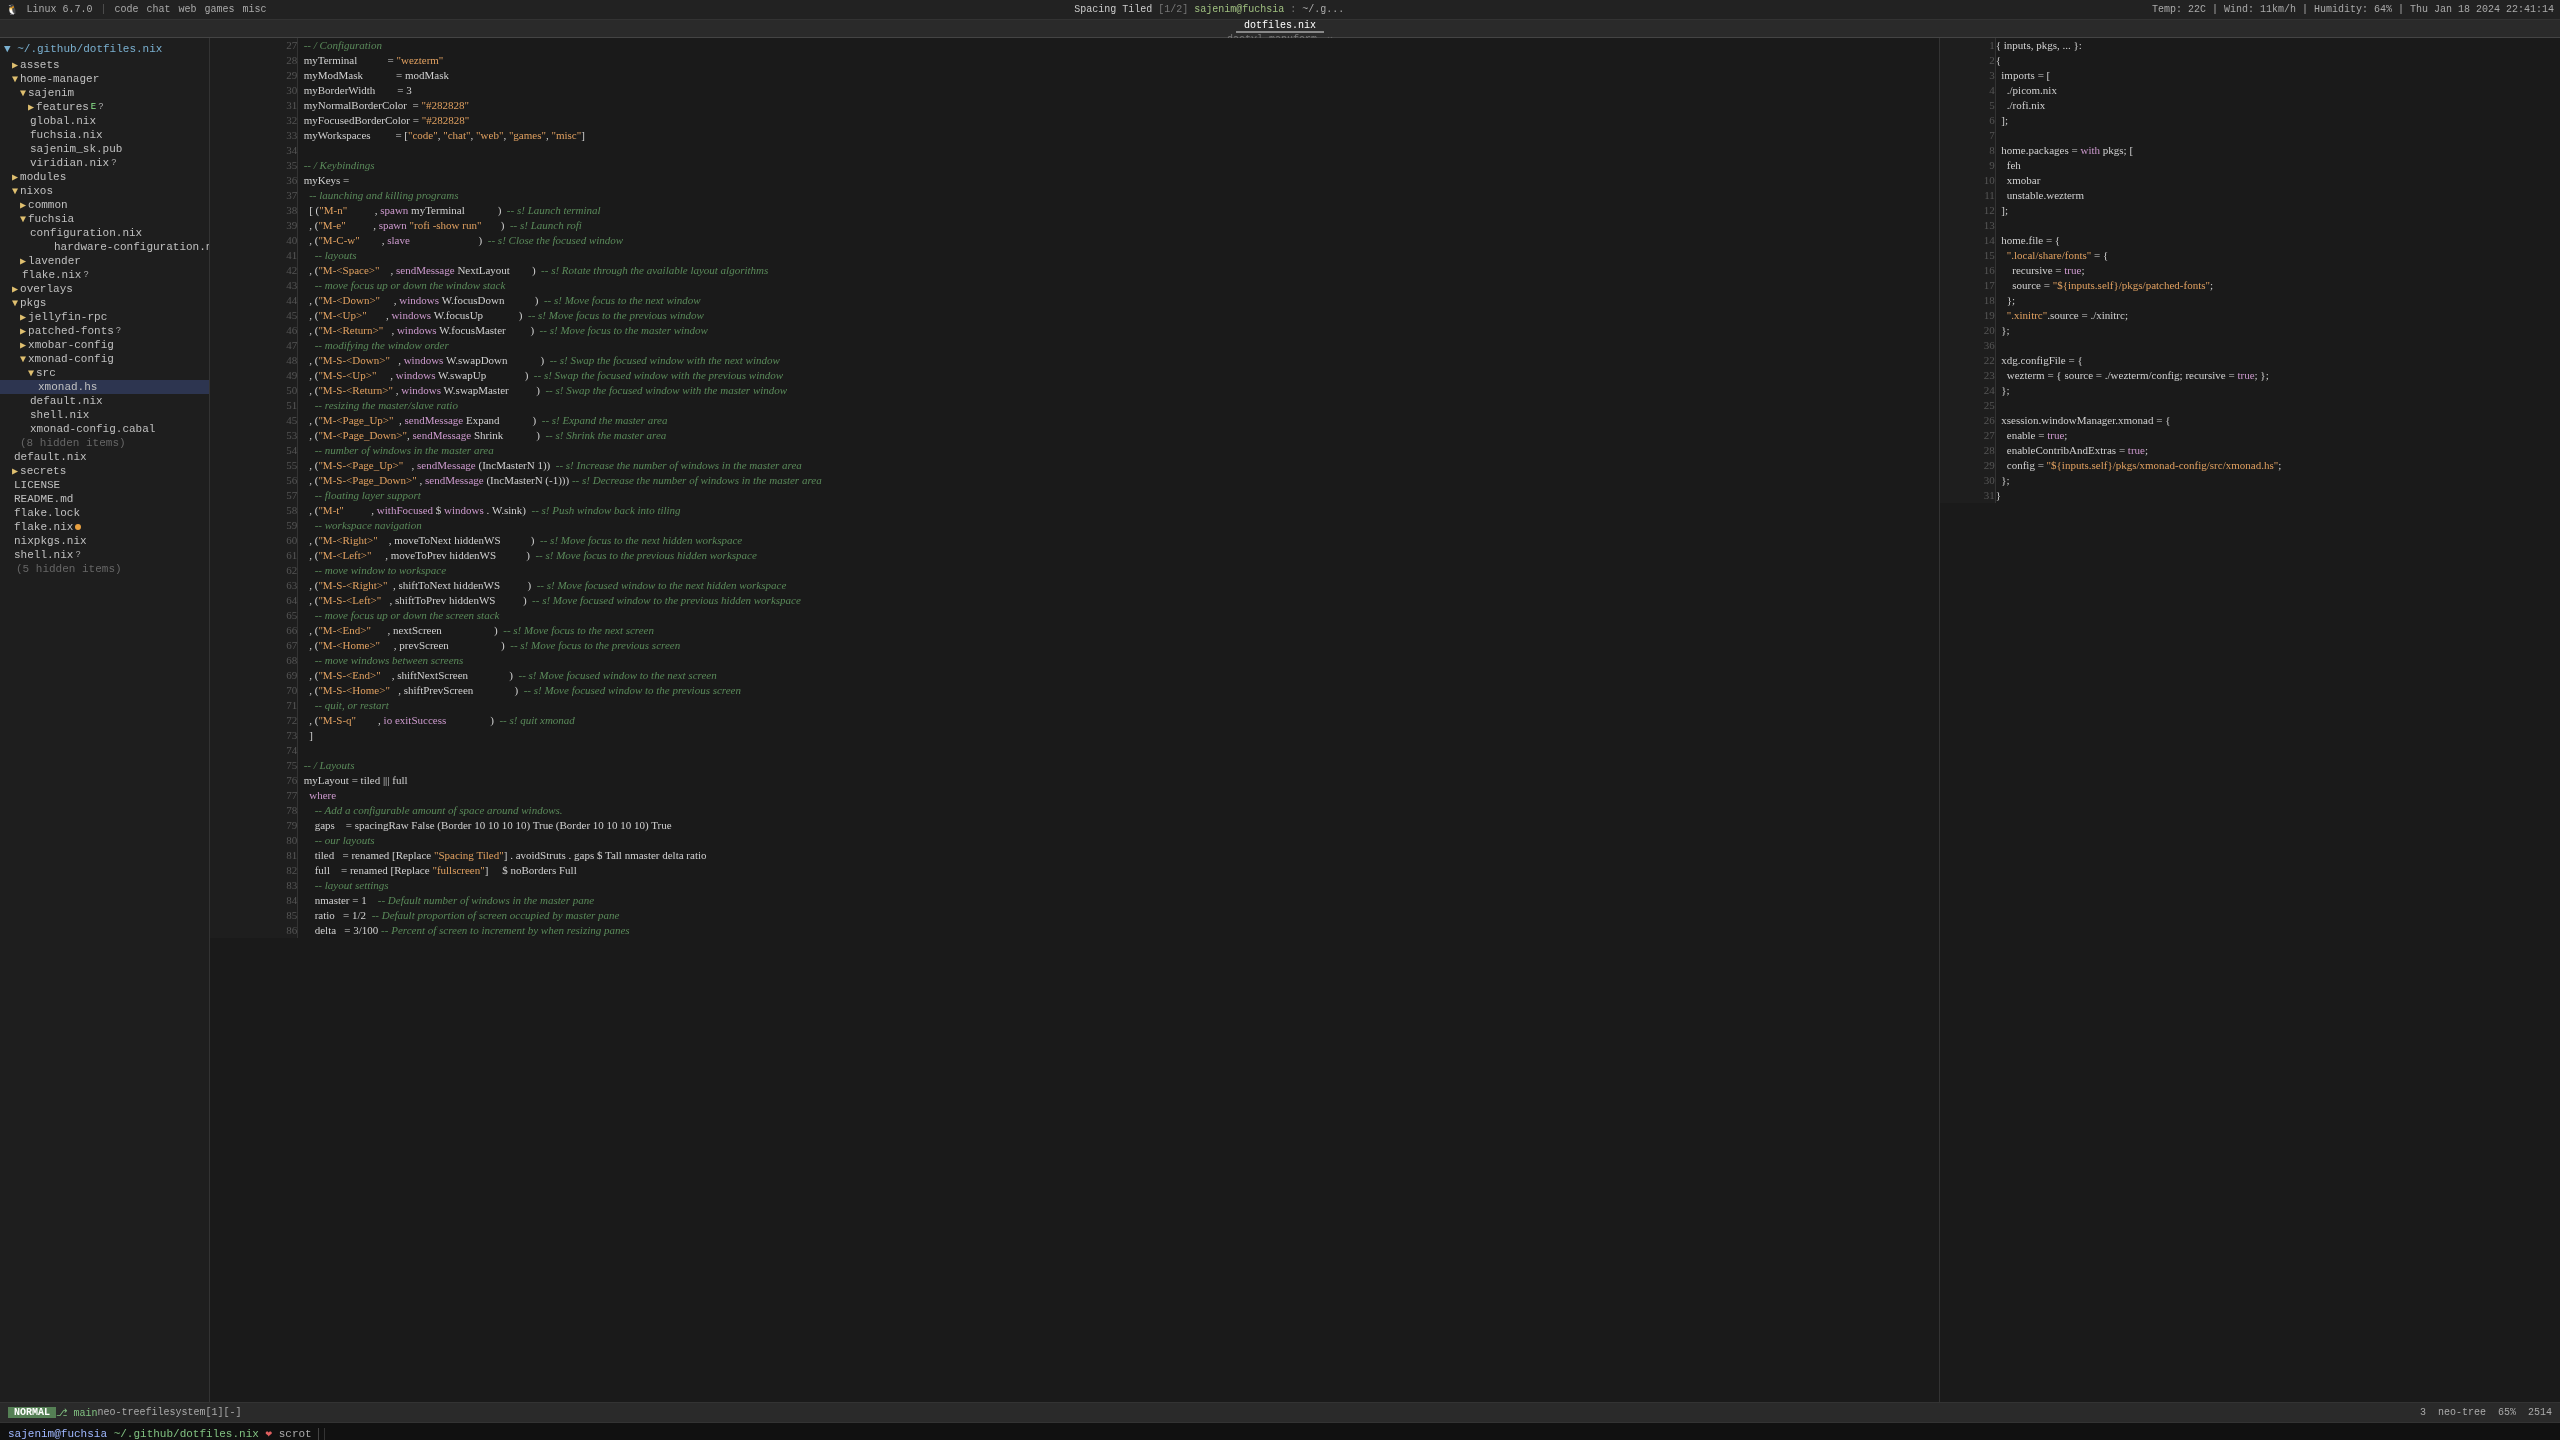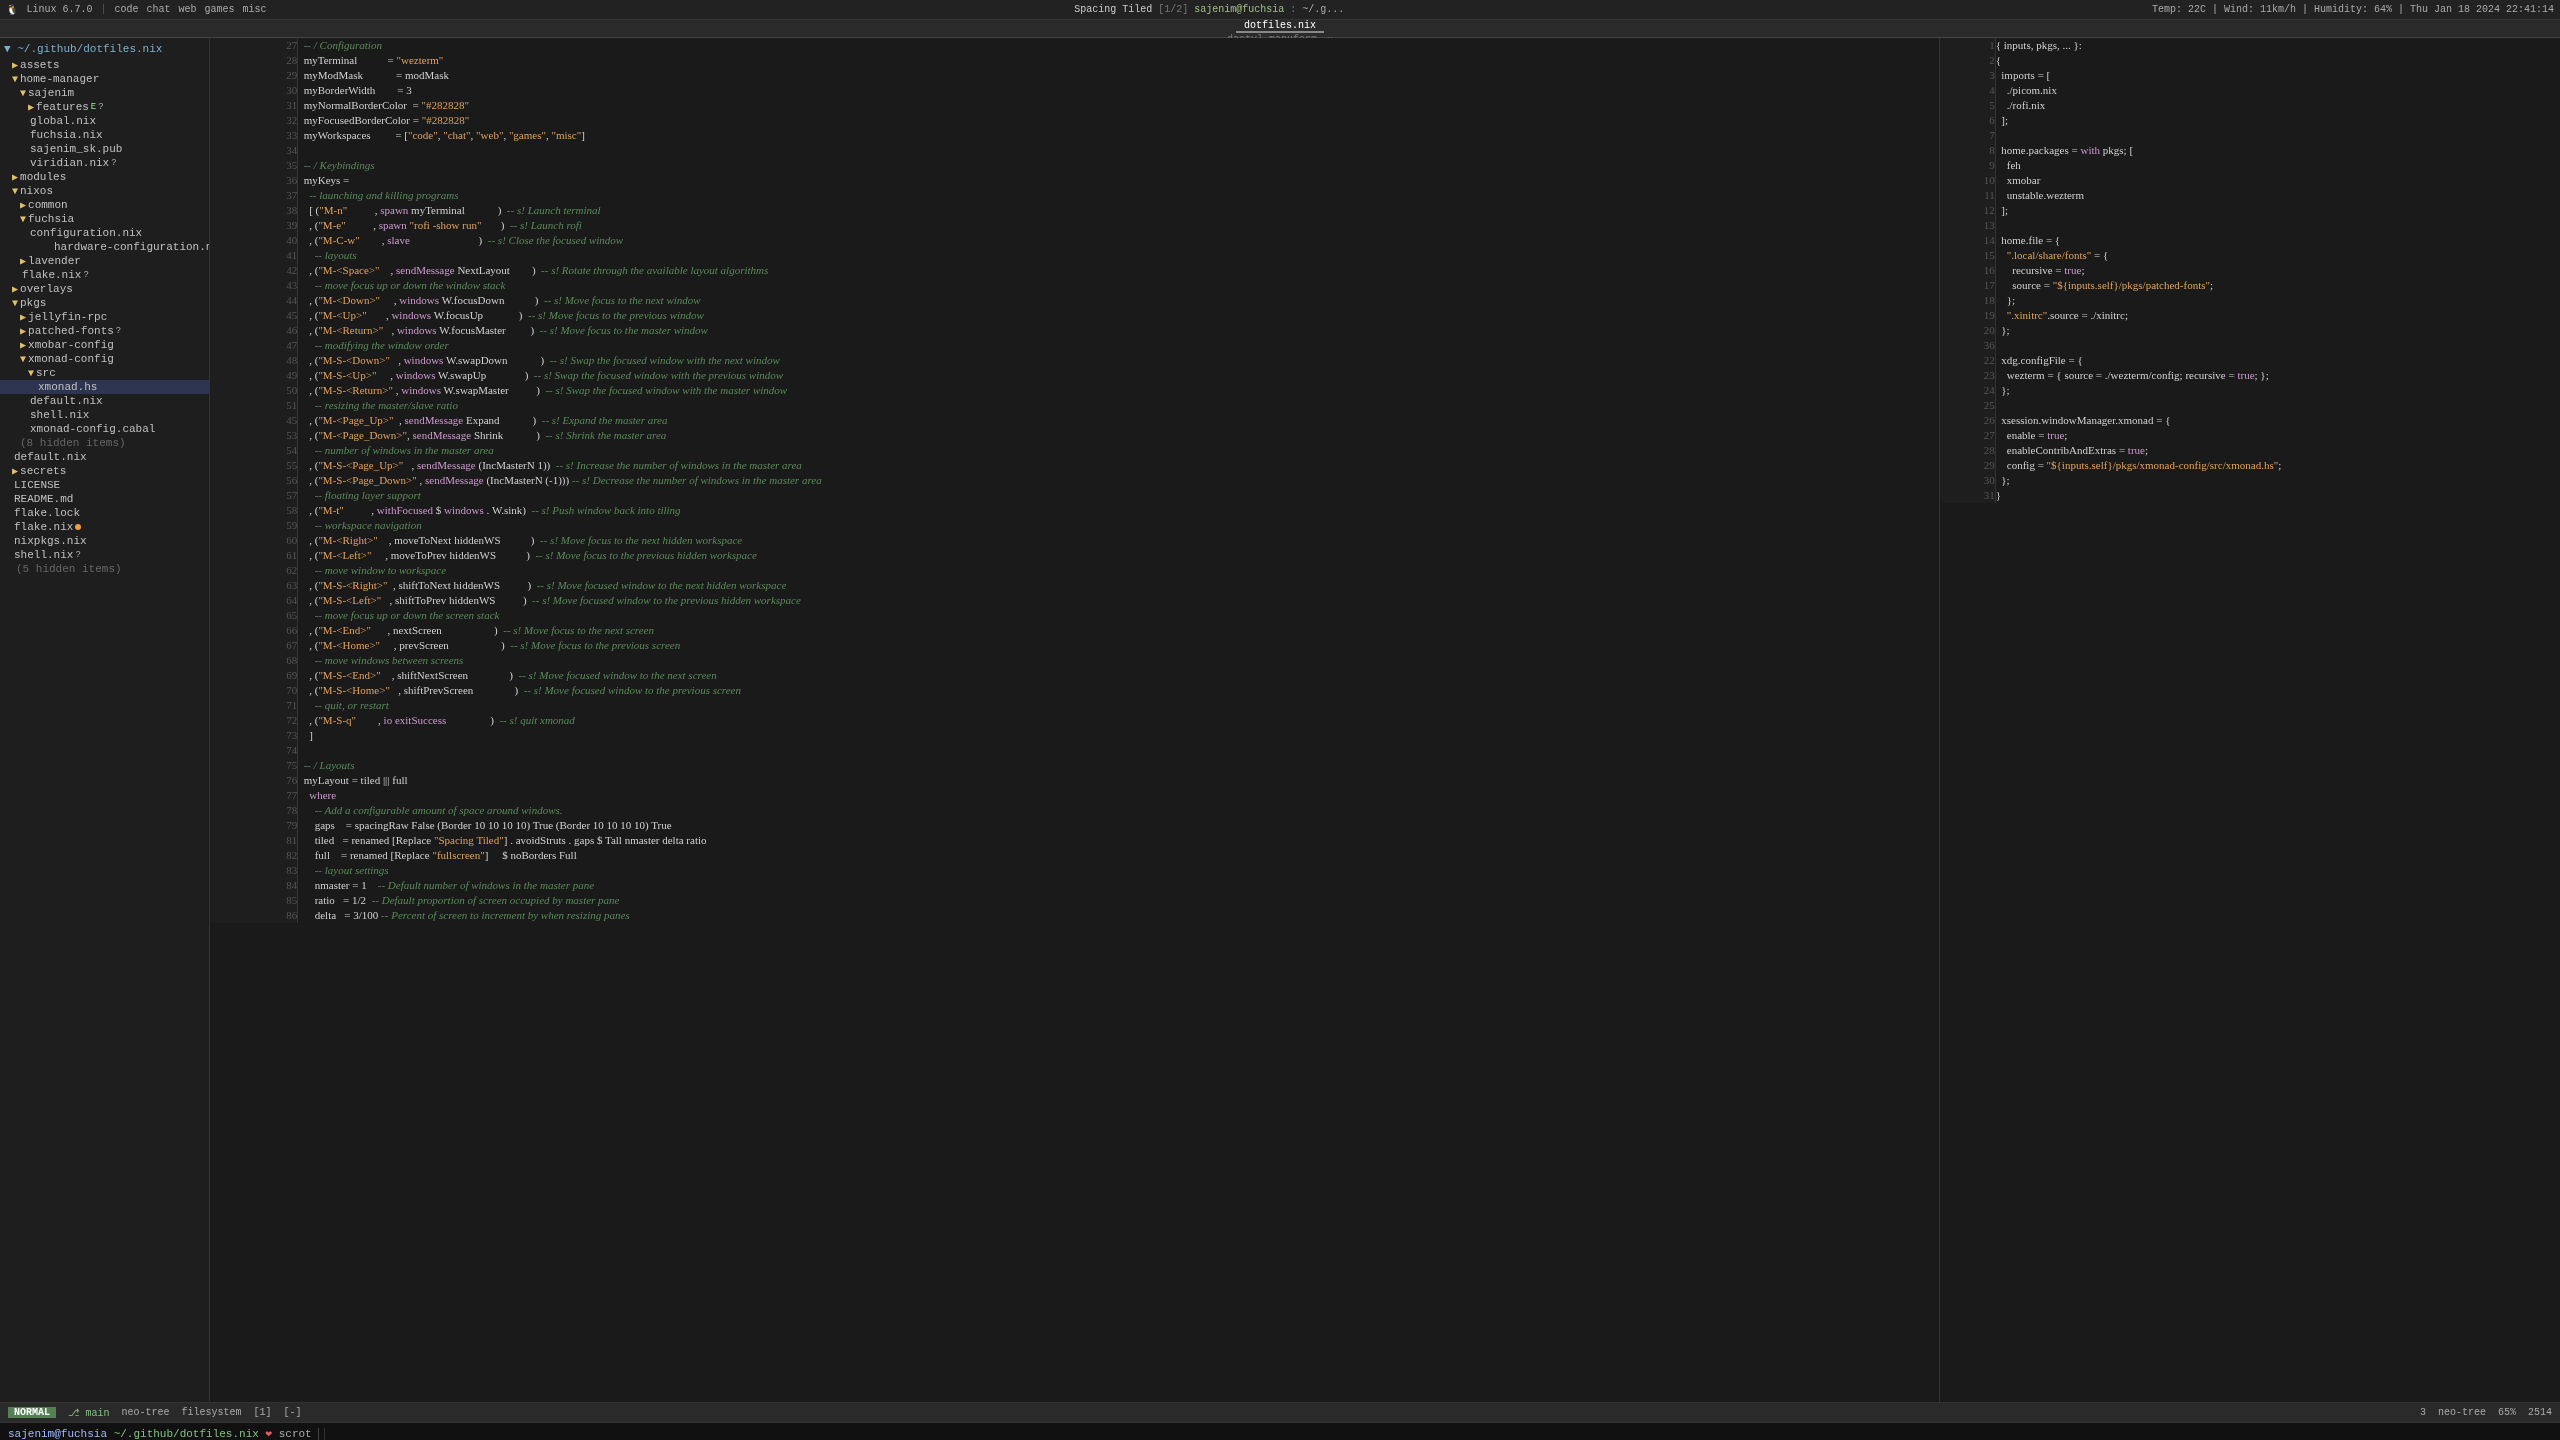--- a/index.html
+++ b/index.html
@@ -141,21 +141,21 @@
     
     #statusbar {
       height: 20px;
       background: #2a2a2a;
       display: flex;
       align-items: center;
       padding: 0 8px;
       font-size: 10px;
       color: #aaa;
       border-top: 1px solid #333;
-      gap: 12px;
+      gap: 0;
     }
     #statusbar .mode-badge {
       background: #558055;
       color: #fff;
       padding: 0 6px;
       font-weight: bold;
     }
     #statusbar .branch { color: #80c080; }
     #statusbar .right { margin-left: auto; display: flex; gap: 12px; }
 
@@ -658,20 +658,24 @@
               </tr>
               <tr>
                 <td class="line-num">78</td>
                 <td class="line-code">      <span class="cm">-- Add a configurable amount of space around windows.</span></td>
               </tr>
               <tr>
                 <td class="line-num">79</td>
                 <td class="line-code">      gaps    = spacingRaw False (Border 10 10 10 10) True (Border 10 10 10 10) True</td>
               </tr>
               <tr>
+                <td class="line-num">80</td>
+                <td class="line-code">      <span class="cm">-- our layouts</span></td>
+              </tr>
+              <tr>
                 <td class="line-num">81</td>
                 <td class="line-code">      tiled   = renamed [Replace <span class="st">"Spacing Tiled"</span>] . avoidStruts . gaps $ Tall nmaster delta ratio</td>
               </tr>
               <tr>
                 <td class="line-num">82</td>
                 <td class="line-code">      full    = renamed [Replace <span class="st">"fullscreen"</span>]     $ noBorders Full</td>
               </tr>
               <tr>
                 <td class="line-num">83</td>
                 <td class="line-code">      <span class="cm">-- layout settings</span></td>

